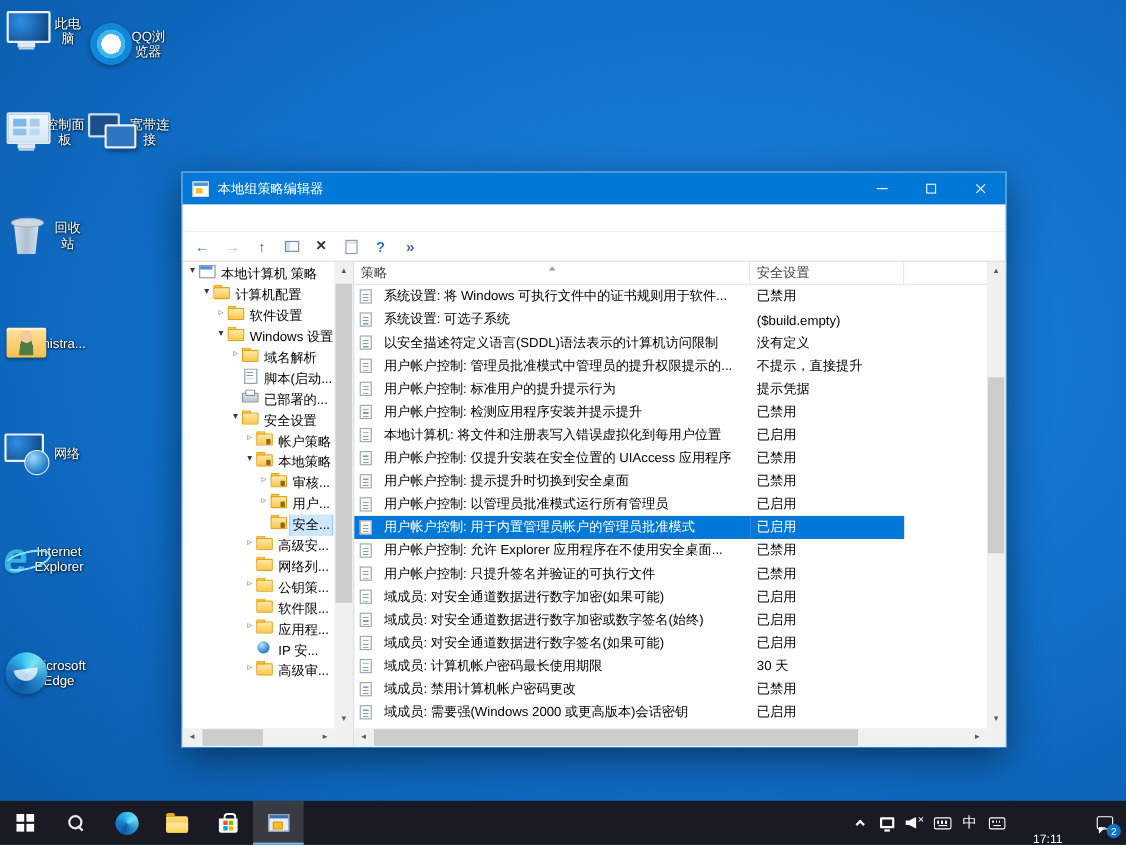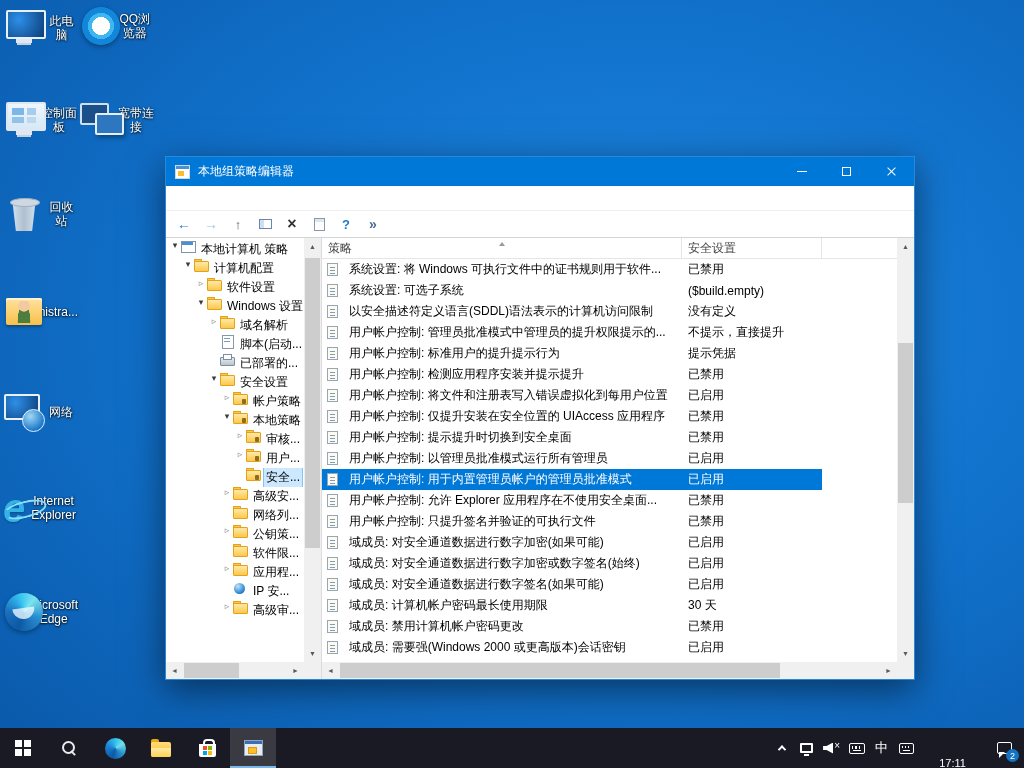--- a/index.html
+++ b/index.html
@@ -5,21 +5,21 @@
   *{margin:0;padding:0;box-sizing:border-box;}
   html,body{width:1024px;height:768px;overflow:hidden;}
   body{font-family:"Liberation Sans","DejaVu Sans",sans-serif;font-size:12px;color:#000;}
 
   
   .desktop{position:absolute;inset:0;background:radial-gradient(ellipse at 62% 42%, #1e86e0 0%, #1172cc 48%, #0a58a8 100%);}
   .desk-icon{position:absolute;width:76px;display:flex;flex-direction:row;align-items:center;gap:3px;cursor:default;}
   .di-shape{position:relative;width:44px;height:40px;}
   .di-label{color:#fff;text-align:center;line-height:1.2;text-shadow:0 1px 2px rgba(0,0,0,.9),1px 0 2px rgba(0,0,0,.6);}
   .desk-icon[data-icon="this-pc"]{left:2px;top:8px;}
-  .desk-icon[data-icon="qq-browser"]{left:79px;top:6px;}
+  .desk-icon[data-icon="qq-browser"]{left:79px;top:20px;}
   .desk-icon[data-icon="control-panel"]{left:2px;top:100px;}
   .desk-icon[data-icon="broadband"]{left:79px;top:100px;}
   .desk-icon[data-icon="recycle-bin"]{left:2px;top:194px;}
   .desk-icon[data-icon="user-folder"]{left:2px;top:292px;}
   .desk-icon[data-icon="network"]{left:2px;top:392px;}
   .desk-icon[data-icon="ie"]{left:2px;top:488px;}
   .desk-icon[data-icon="edge"]{left:2px;top:592px;}
 
   .desk-icon[data-icon="this-pc"] .di-shape::before{content:"";position:absolute;left:4px;top:2px;width:36px;height:25px;border:2px solid #e8f1fa;border-radius:2px;background:radial-gradient(circle at 30% 30%, #2e8fe8, #0b3d77);}
   .desk-icon[data-icon="this-pc"] .di-shape::after{content:"";position:absolute;left:14px;top:31px;width:16px;height:4px;background:#dfe8f2;box-shadow:0 3px 0 -1px #c2d2e2;}
@@ -481,21 +481,21 @@
     <div class="lcell pol">
       <span class="doc-icon"></span>
       <span>用户帐户控制: 检测应用程序安装并提示提升</span>
     </div>
     <div class="lcell set">已禁用</div>
     <div class="lcell rest"></div>
   </div>
             <div class="lrow">
     <div class="lcell pol">
       <span class="doc-icon"></span>
-      <span>用户帐户控制: 将文件和注册表写入错误虚拟化到每用户位置</span>
+      <span>本地计算机: 将文件和注册表写入错误虚拟化到每用户位置</span>
     </div>
     <div class="lcell set">已启用</div>
     <div class="lcell rest"></div>
   </div>
             <div class="lrow">
     <div class="lcell pol">
       <span class="doc-icon"></span>
       <span>用户帐户控制: 仅提升安装在安全位置的 UIAccess 应用程序</span>
     </div>
     <div class="lcell set">已禁用</div>

